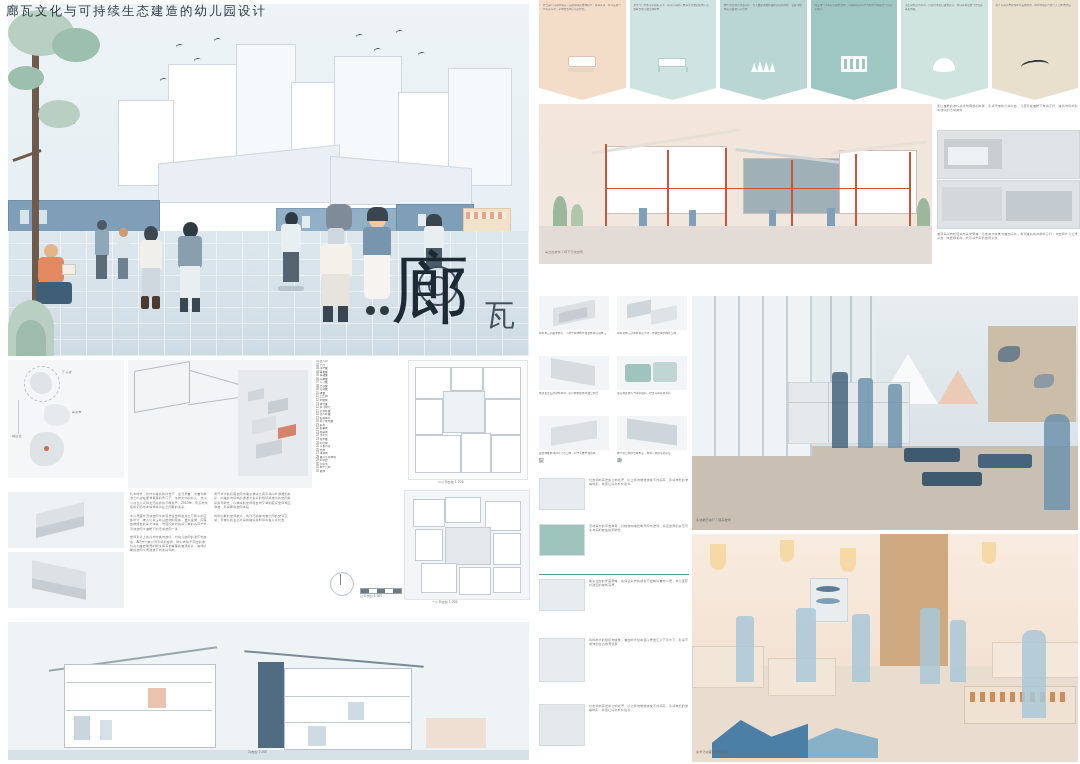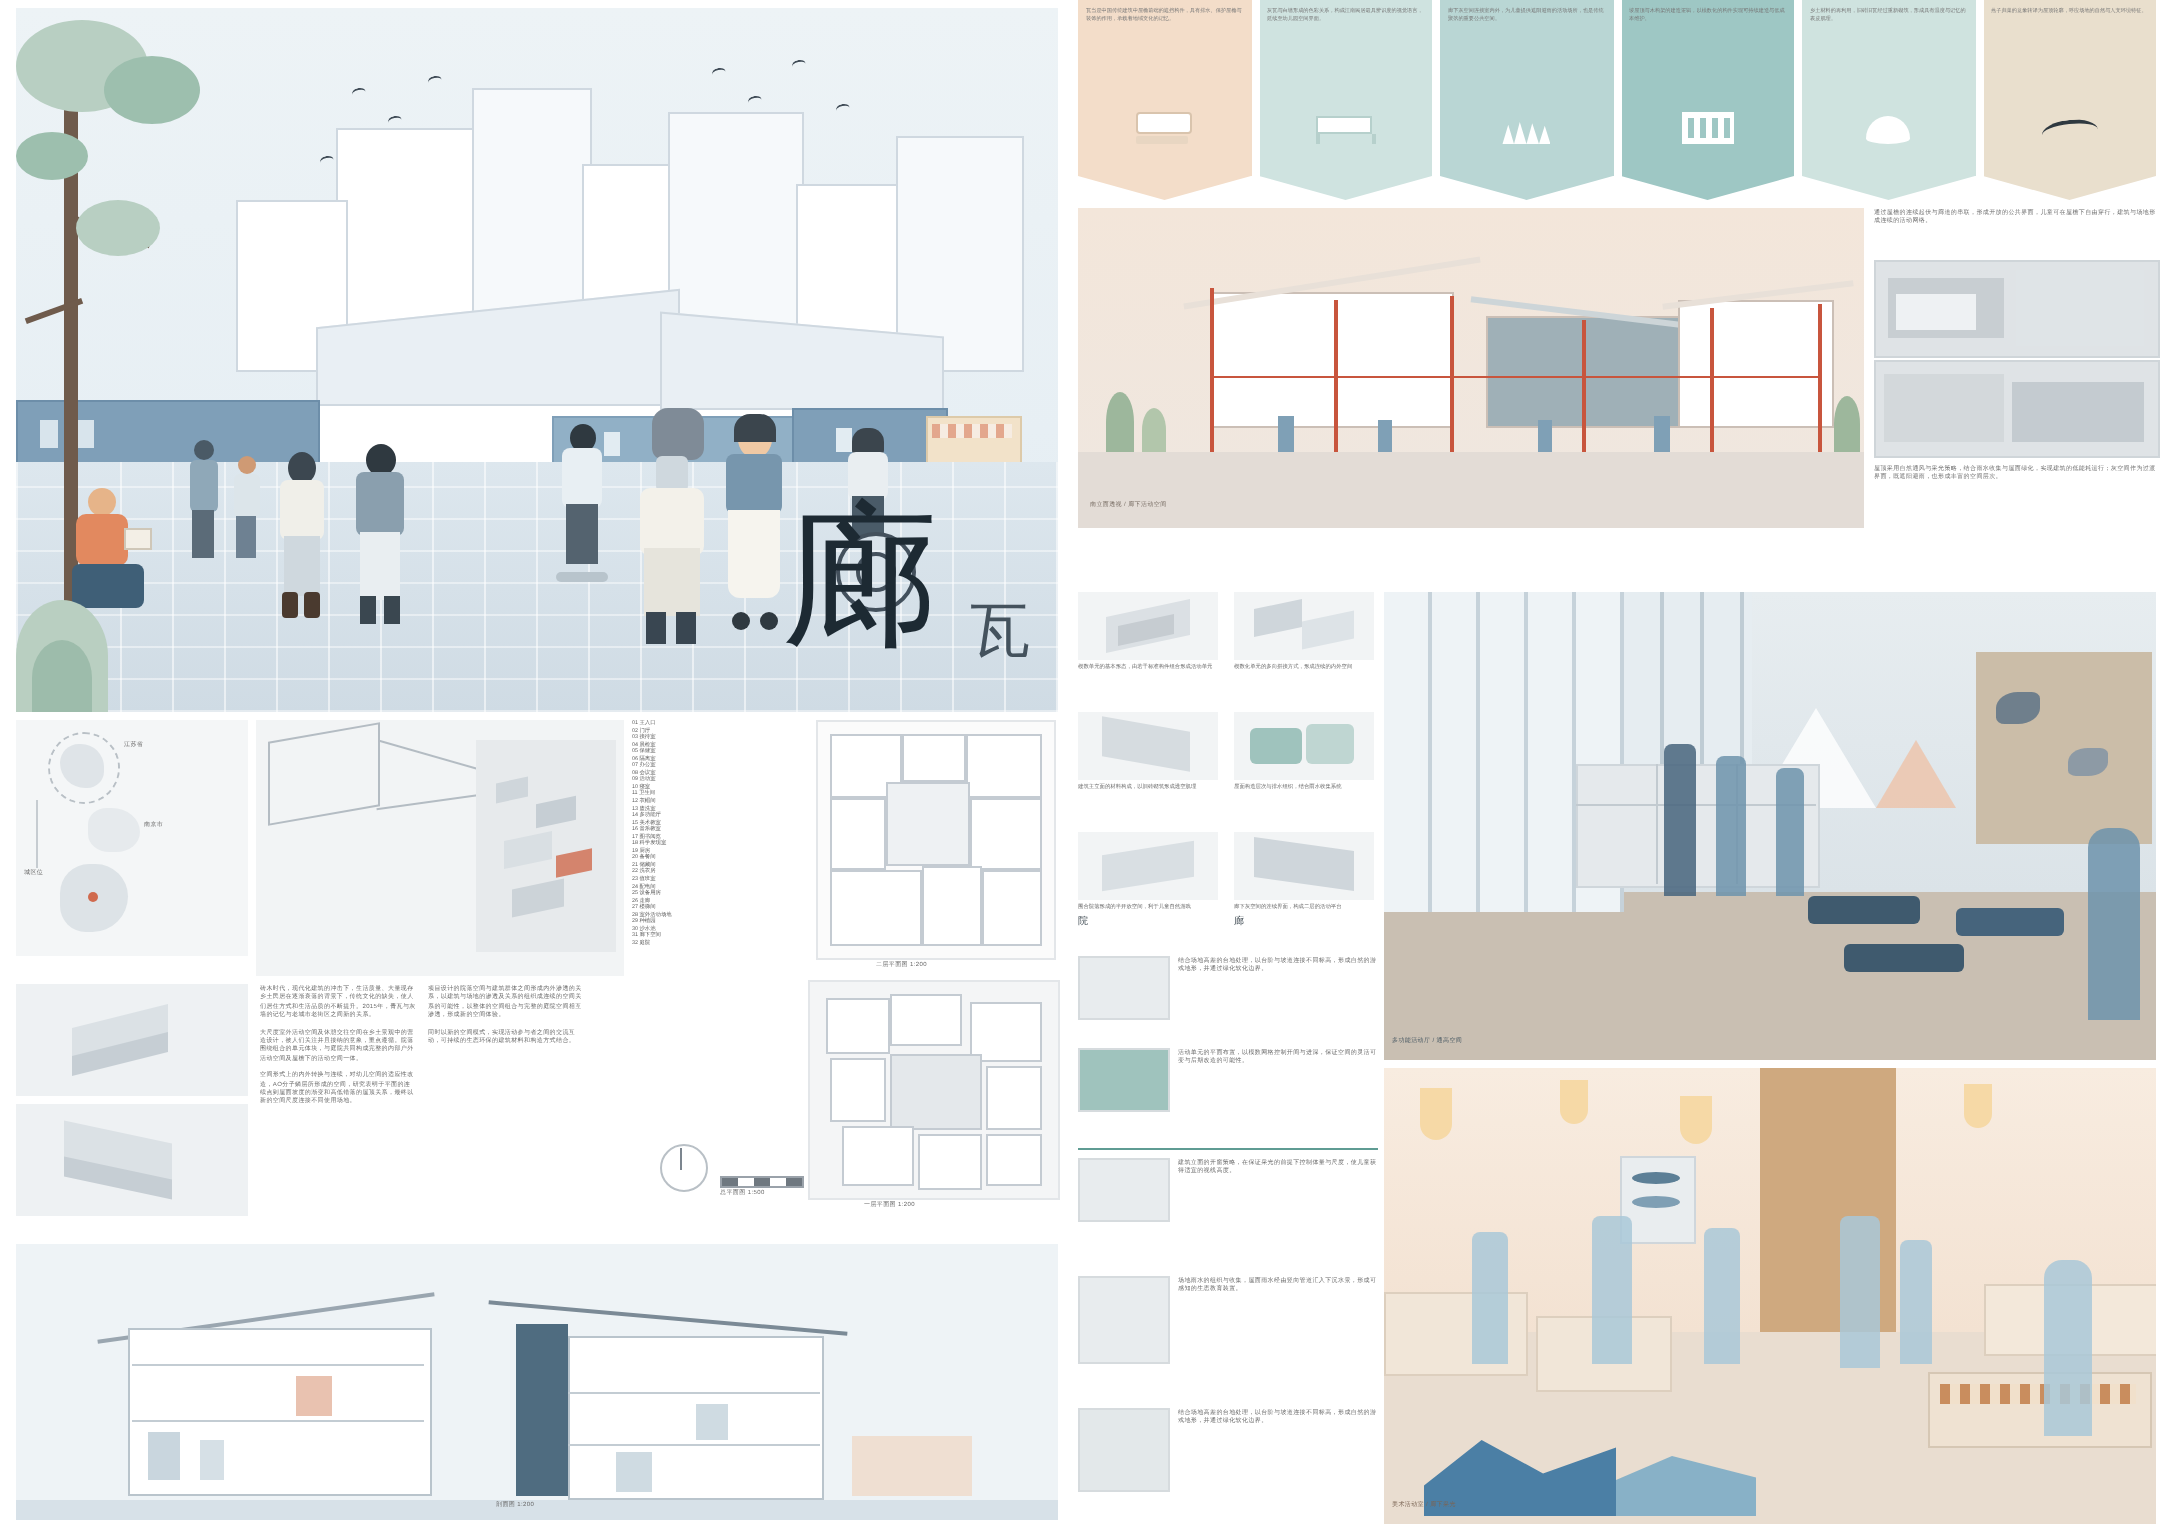--- a/index.html
+++ b/index.html
@@ -219,20 +219,23 @@
         <div class="abs" style="left:14px;top:62px;width:16px;height:16px;border:2px solid #43505c;border-radius:50%;"></div>
       </div>
 
       <div class="abs" style="left:0px;top:296px;width:46px;height:56px;background:#b9cfc1;border-radius:50% 50% 0 0;"></div>
       <div class="abs" style="left:8px;top:316px;width:30px;height:38px;background:#9dbcab;border-radius:50% 50% 0 0;"></div>
 
       <div class="bigchar l">廊</div>
       <div class="bigchar s">瓦</div>
     </div>
 
+    <div class="title-bar">
+      <div class="t">廊瓦文化与可持续生态建造的幼儿园设计</div>
+    </div>
 
     <div class="band2">
 
       <div class="map-diagram">
         <div class="abs" style="left:16px;top:6px;width:34px;height:34px;border:1px dashed #b9c0c6;border-radius:50%;"></div>
         <div class="abs" style="left:22px;top:12px;width:22px;height:22px;background:#dfe4e8;border-radius:45% 55% 40% 60%;"></div>
         <div class="abs tinytext" style="left:54px;top:10px;">江苏省</div>
         <div class="abs" style="left:36px;top:44px;width:26px;height:22px;background:#e6eaed;border-radius:40% 60% 50% 45%;"></div>
         <div class="abs tinytext" style="left:64px;top:50px;">南京市</div>
         <div class="abs" style="left:22px;top:72px;width:34px;height:34px;background:#dde3e7;border-radius:45% 50% 55% 40%;"></div>

